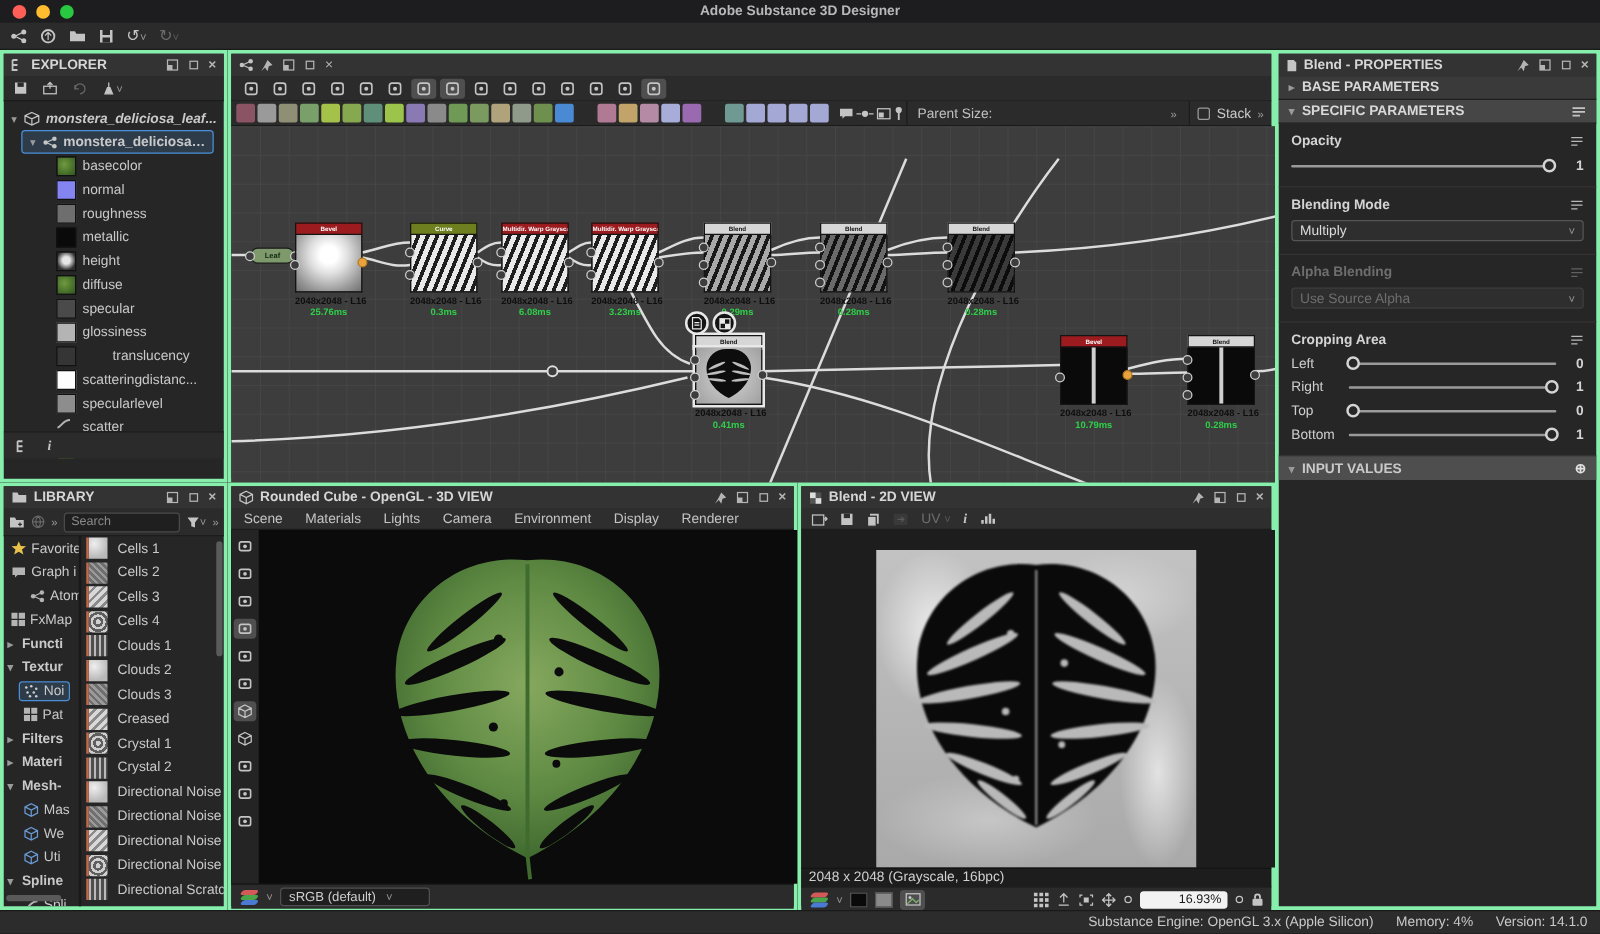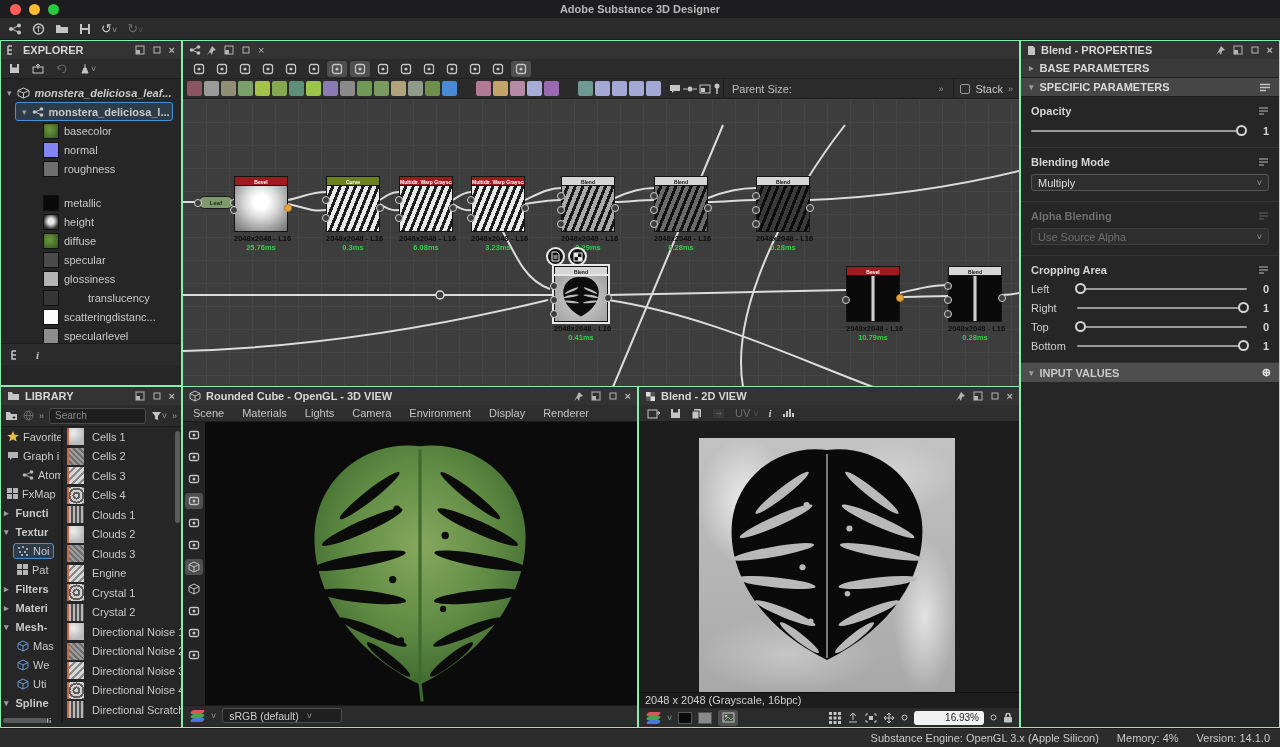--- a/index.html
+++ b/index.html
@@ -11,21 +11,21 @@
   
   .menubar { left:0; top:0; width:1280px; height:18px; background:#1d1d1f;
     display:flex; align-items:center; }
   .tlights { display:flex; gap:8px; margin-left:10px; }
   .tlight { width:11px; height:11px; border-radius:50%; }
   .menutitle { position:absolute; left:0; right:0; text-align:center; color:#b8b8b8;
     font-weight:bold; font-size:11px; }
   .toolbar-top { left:0; top:18px; width:1280px; height:22px; background:#2b2b2b;
     display:flex; align-items:center; gap:10px; padding-left:8px; border-bottom:1px solid #1a1a1a; }
 
-  .panel { background:#262626; border:1px solid #86efac; }
+  .panel { background:#262626; border:3px solid #86efac; }
   .panel-header { height:18px; background:#333333; display:flex; align-items:center;
     padding:0 6px; gap:5px; font-weight:bold; color:#d6d6d6; }
   .ph-title { flex:1; overflow:hidden; white-space:nowrap; font-size:11px; }
   .pctl { display:flex; gap:7px; align-items:center; }
 
   .icon { display:inline-flex; align-items:center; justify-content:center; }
   .icon svg { display:block; }
   .dim { opacity:.4; }
   .chev { color:#9a9a9a; font-size:9px; }
 
@@ -298,21 +298,21 @@
             <div class="lbl">basecolor</div>
           </div>
           <div class="trow" style="padding-left: 42px;">
             <div class="sw sw-normal"></div>
             <div class="lbl">normal</div>
           </div>
           <div class="trow" style="padding-left: 42px;">
             <div class="sw sw-g55"></div>
             <div class="lbl">roughness</div>
           </div>
-          <div class="trow" style="padding-left: 42px; margin-top: 15px;">
+          <div class="trow" style="padding-left: 42px;">
             <div class="sw sw-black"></div>
             <div class="lbl">metallic</div>
           </div>
           <div class="trow" style="padding-left: 42px;">
             <div class="sw sw-height"></div>
             <div class="lbl">height</div>
           </div>
           <div class="trow" style="padding-left: 42px;">
             <div class="sw sw-green"></div>
             <div class="lbl">diffuse</div>
@@ -589,21 +589,21 @@
           <div class="lirow">
             <div class="lthumb lt0"></div>
             <span>Clouds 2</span>
           </div>
           <div class="lirow">
             <div class="lthumb lt1"></div>
             <span>Clouds 3</span>
           </div>
           <div class="lirow">
             <div class="lthumb lt2"></div>
-            <span>Engine</span>
+            <span>Creased</span>
           </div>
           <div class="lirow">
             <div class="lthumb lt3"></div>
             <span>Crystal 1</span>
           </div>
           <div class="lirow">
             <div class="lthumb lt4"></div>
             <span>Crystal 2</span>
           </div>
           <div class="lirow">

